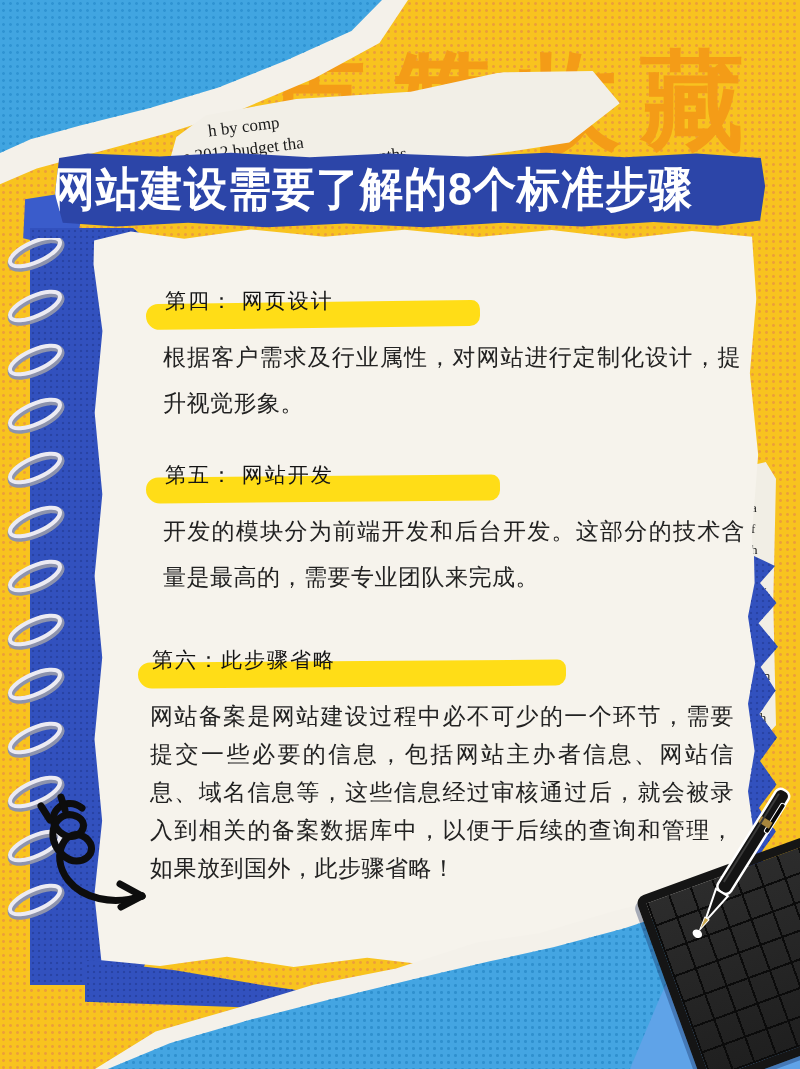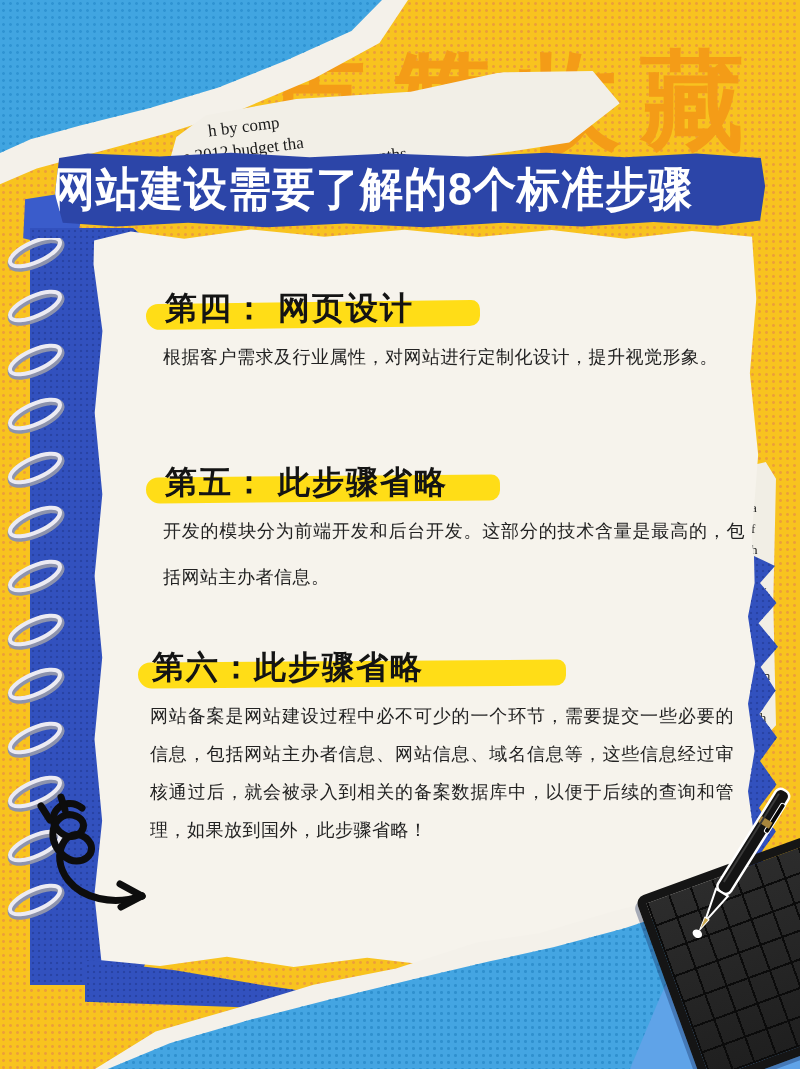--- a/index.html
+++ b/index.html
@@ -62,23 +62,23 @@
 
   
   .news-strip{left:742px;top:462px;width:34px;height:280px;z-index:5;background:#F1EEE5;
     clip-path:polygon(0 2%,70% 0,100% 6%,92% 50%,100% 94%,55% 100%,0 96%);
     font-family:"Liberation Serif",serif;font-size:13px;line-height:21px;color:#141414;
     padding-top:14px;box-sizing:border-box;text-align:left;}
   .news-strip div{padding-left:9px;}
 
   
   .content{left:0;top:0;width:800px;height:1069px;z-index:9;pointer-events:none;}
-  .heading{position:absolute;font-size:32px;font-weight:700;color:#141414;letter-spacing:2px;white-space:nowrap;z-index:2;}
+  .heading{position:absolute;font-size:21px;font-weight:400;color:#141414;letter-spacing:2px;white-space:nowrap;z-index:2;}
   .marker{position:absolute;height:26px;background:#FFDD17;border-radius:14px 10px 12px 16px;z-index:1;}
-  .body-text{position:absolute;font-size:18px;font-weight:500;color:#222;letter-spacing:0.5px;text-align:justify;}
+  .body-text{position:absolute;font-size:23px;font-weight:500;color:#222;letter-spacing:0.5px;text-align:justify;}
   .mk4{left:146px;top:302px;width:334px;transform:rotate(-0.7deg);}
   .hd4{left:165px;top:287px;}
   .bd4{left:163px;top:334px;width:578px;line-height:46px;}
   .mk5{left:146px;top:476px;width:354px;transform:rotate(-0.5deg);}
   .hd5{left:165px;top:461px;}
   .bd5{left:163px;top:508px;width:582px;line-height:46px;}
   .mk6{left:138px;top:661px;width:428px;transform:rotate(-0.4deg);}
   .hd6{left:152px;top:646px;}
   .bd6{left:150px;top:697px;width:584px;line-height:38px;}
 
@@ -167,22 +167,22 @@
   <div class="abs banner">
     <div class="banner-title">网站建设需要了解的8个标准步骤</div>
   </div>
 
   <div class="abs content">
     <div class="marker mk4"></div>
     <div class="heading hd4">第四： 网页设计</div>
     <div class="body-text bd4">根据客户需求及行业属性，对网站进行定制化设计，提升视觉形象。</div>
 
     <div class="marker mk5"></div>
-    <div class="heading hd5">第五： 此步骤省略</div>
-    <div class="body-text bd5">开发的模块分为前端开发和后台开发。这部分的技术含量是最高的，包括网站主办者信息。</div>
+    <div class="heading hd5">第五： 网站开发</div>
+    <div class="body-text bd5">开发的模块分为前端开发和后台开发。这部分的技术含量是最高的，需要专业团队来完成。</div>
 
     <div class="marker mk6"></div>
     <div class="heading hd6">第六：此步骤省略</div>
     <div class="body-text bd6">网站备案是网站建设过程中必不可少的一个环节，需要提交一些必要的信息，包括网站主办者信息、网站信息、域名信息等，这些信息经过审核通过后，就会被录入到相关的备案数据库中，以便于后续的查询和管理，如果放到国外，此步骤省略！</div>
   </div>
 
   <div class="abs bottom-white"></div>
   <div class="abs bottom-blue"></div>
 
   <div class="abs kb-mat"></div>

